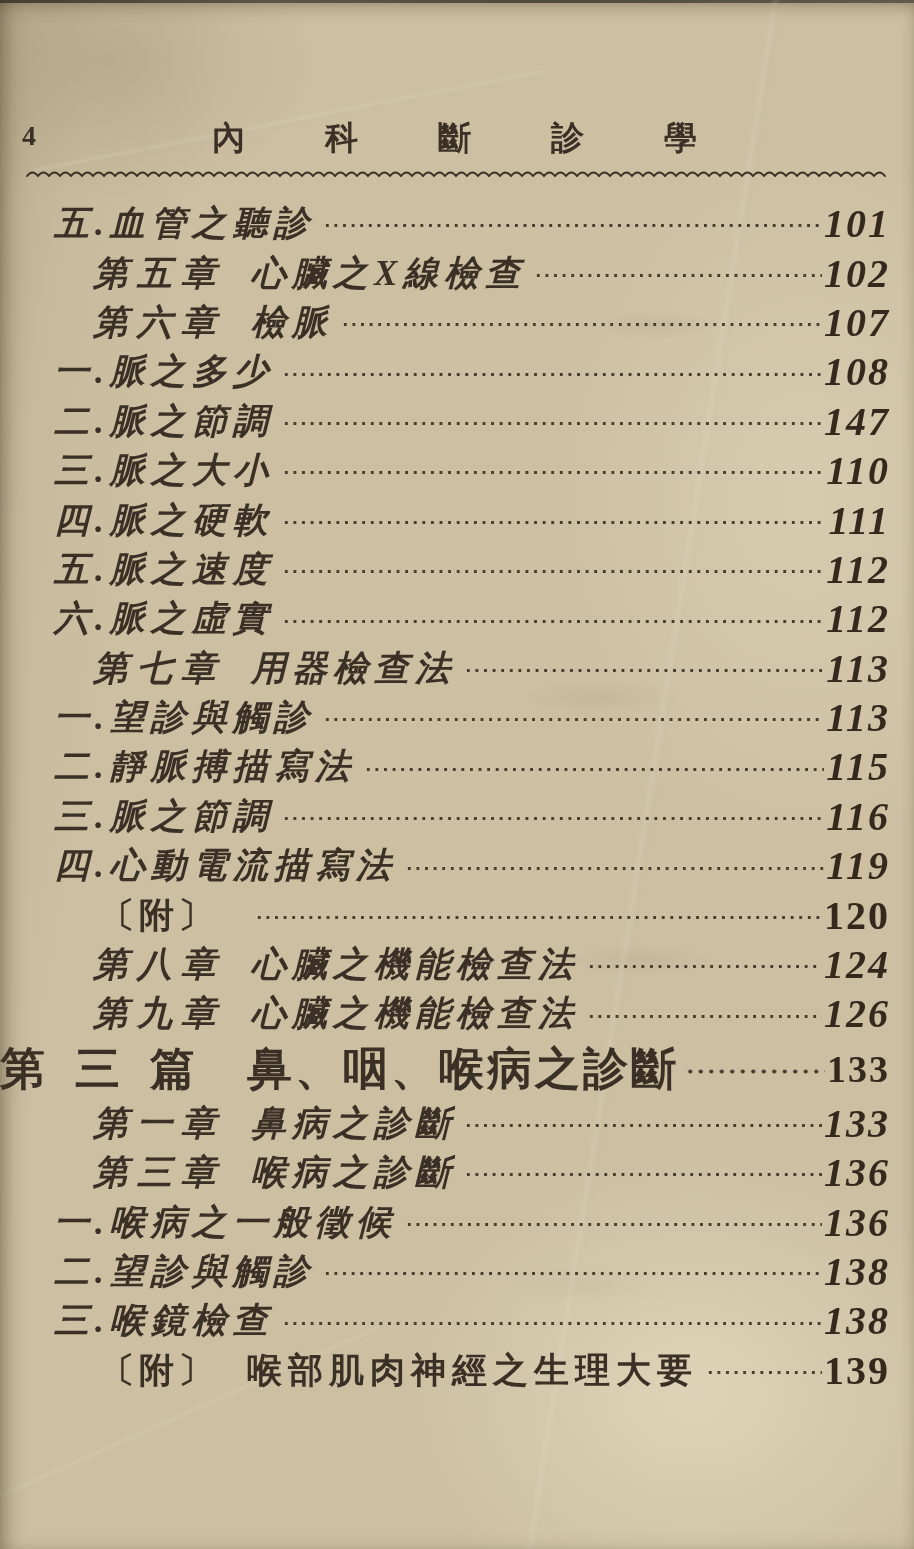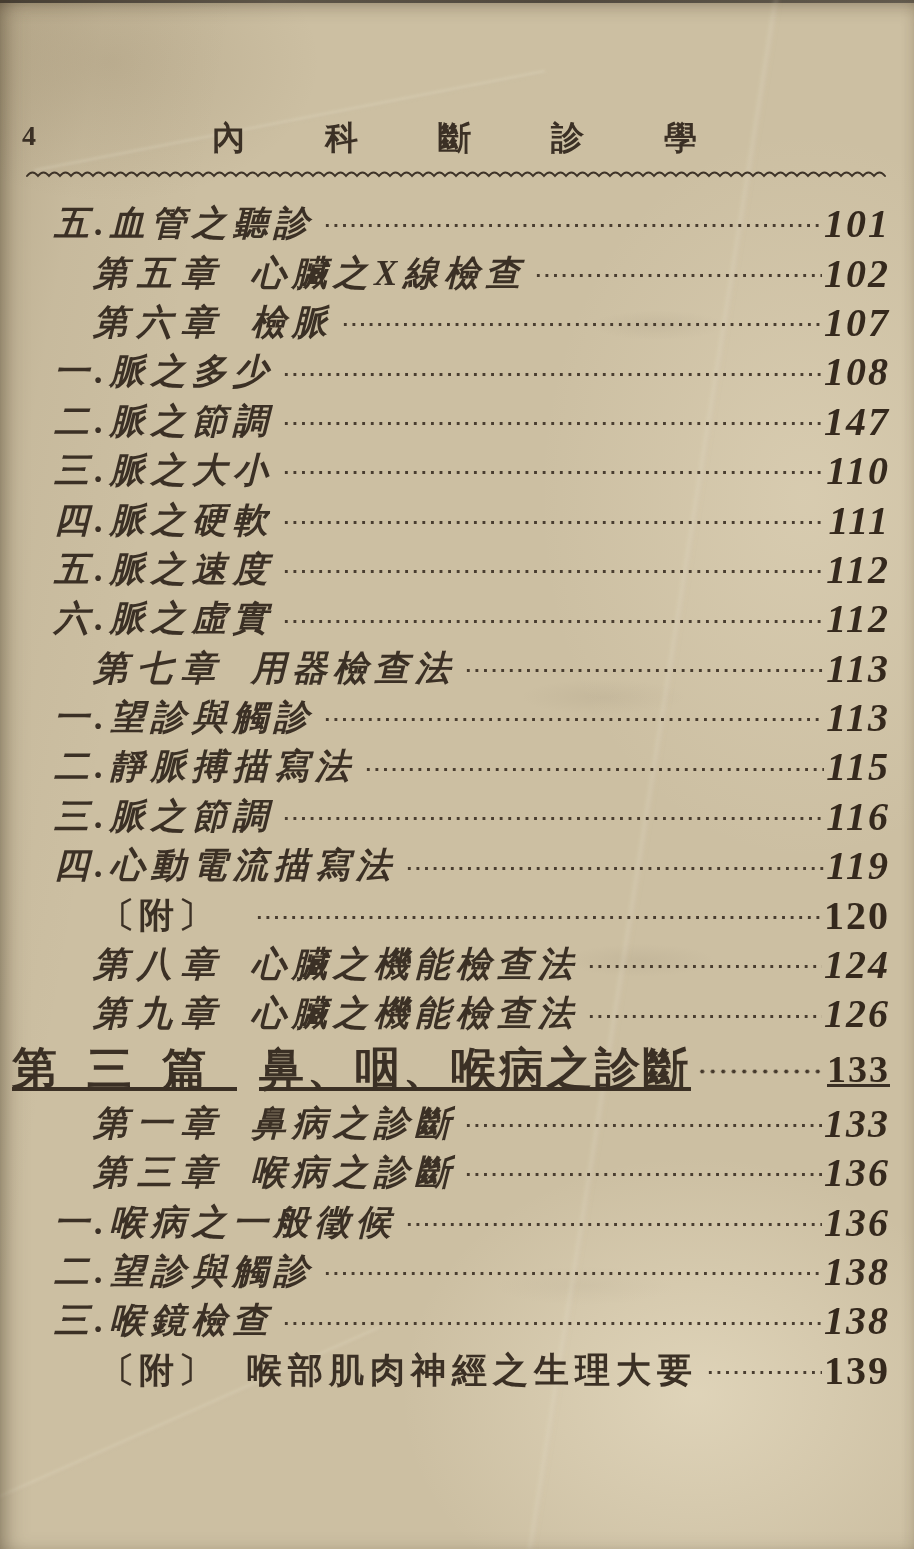--- a/index.html
+++ b/index.html
@@ -80,21 +80,21 @@
     display: flex; align-items: center;
     height: 49.4px;
     font-size: 35px; font-weight: 600;
     letter-spacing: 6px;
     white-space: nowrap;
     color: var(--ink, #3b3025);
   }
   .row.item     { padding-left: 54px; font-style: italic; }
   .row.chapter  { padding-left: 93px; font-style: italic; }
   .row.appendix { padding-left: 100px; }
-  .row.part     { padding-left: 12px; height: 60px; font-size: 45px; font-weight: 700; text-decoration: underline; }
+  .row.part     { height: 60px; font-size: 45px; font-weight: 700; }
 
   .lbl { margin-right: 26px; }
   .chapter .lbl { letter-spacing: 9px; }
   .appendix .lbl { letter-spacing: 4px; margin-right: 30px; }
   .part .lbl { letter-spacing: 30px; margin-right: 22px; }
   .part .ttl { letter-spacing: 3px; }
 
   .leader {
     flex: 1 1 auto; height: 100%; min-width: 40px;
     margin-left: 8px;

